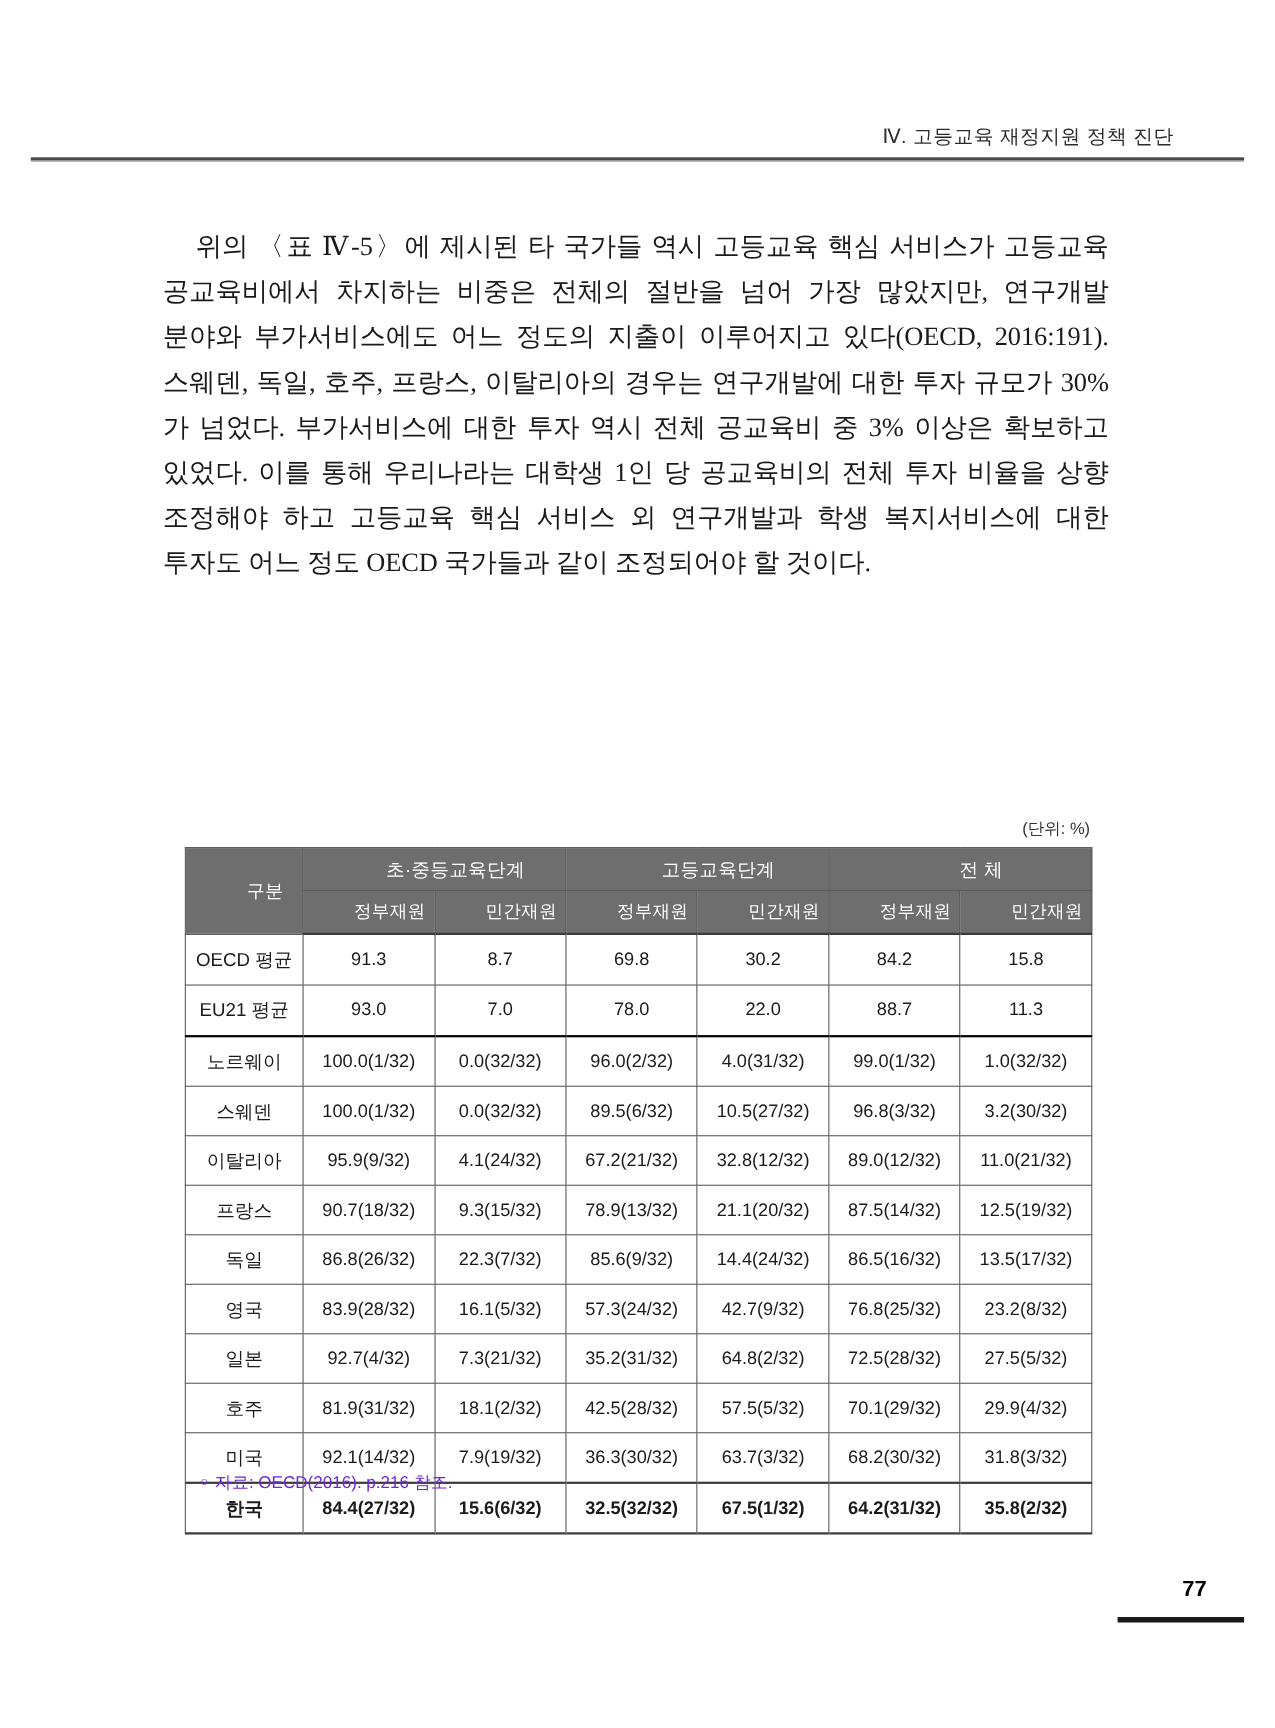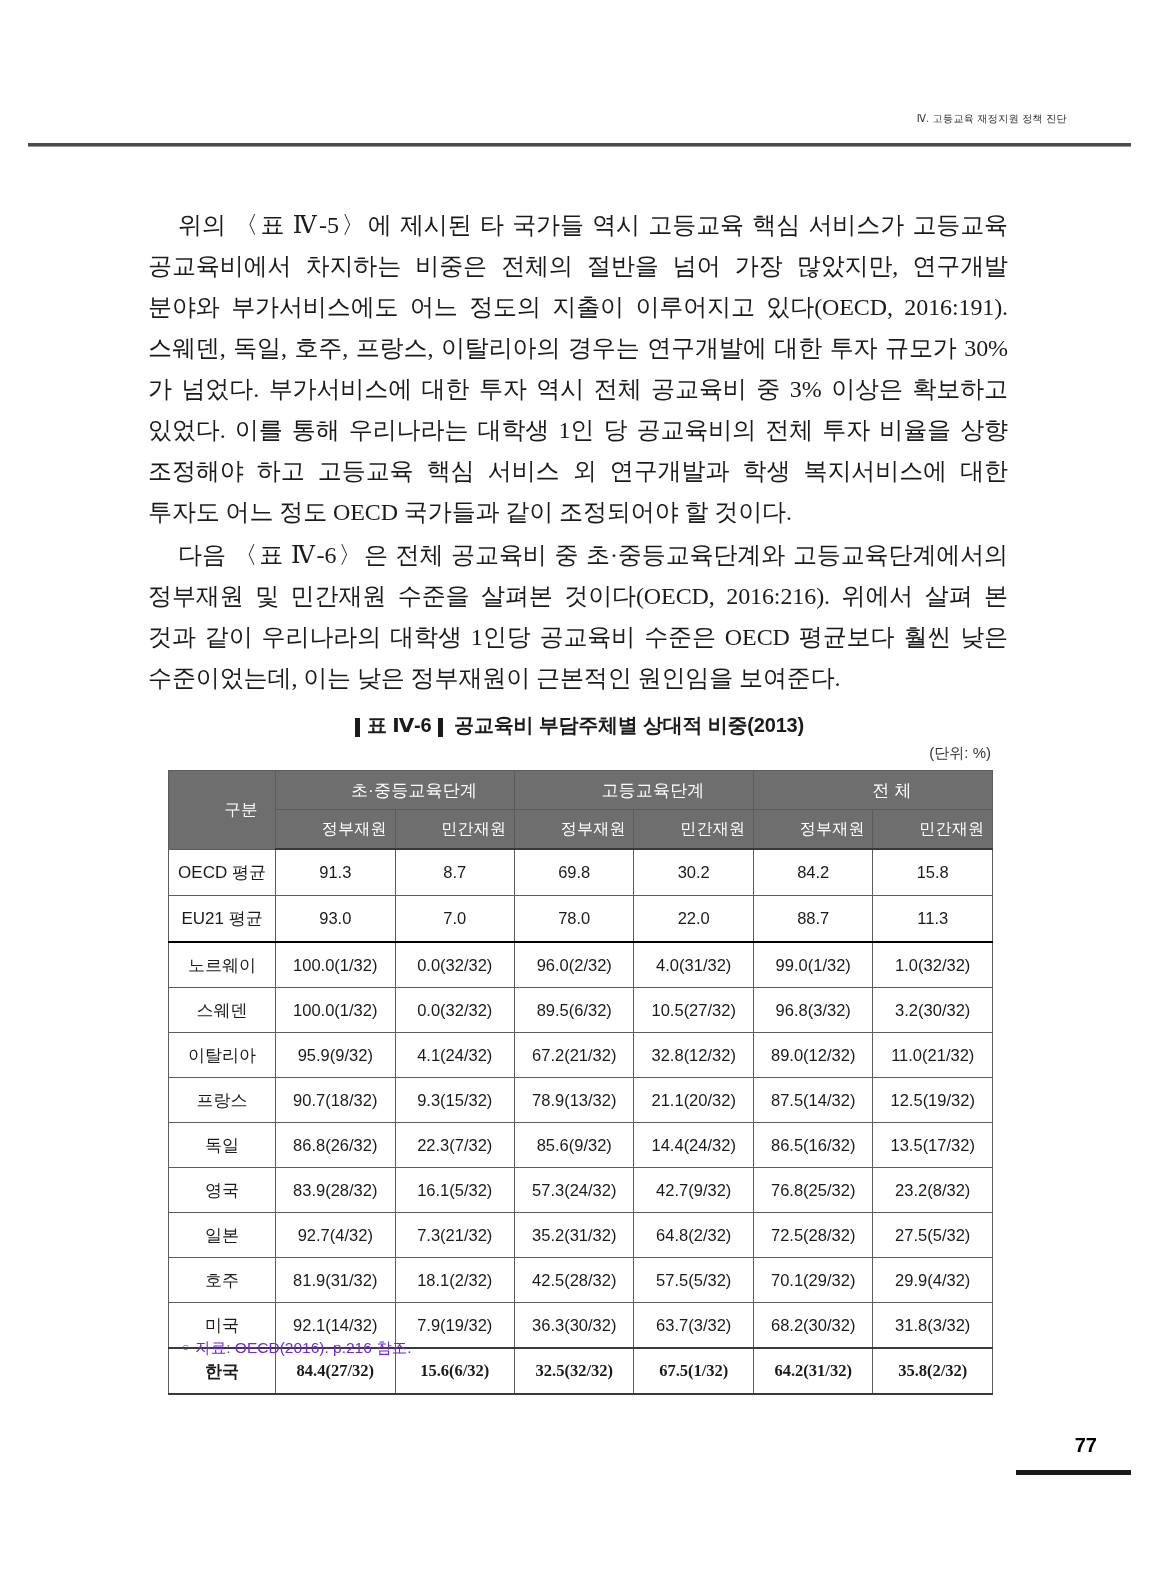--- a/index.html
+++ b/index.html
@@ -22,21 +22,21 @@
     width: 1159px;
     height: 1571px;
   }
 
   
   .runhead {
     position: absolute;
     top: 112px;
     right: 92px;
     font-family: "Liberation Sans", "DejaVu Sans", sans-serif;
-    font-size: 10px;
+    font-size: 18px;
     letter-spacing: 0.4px;
     color: #2a2a2a;
     white-space: nowrap;
   }
   .runhead-rule {
     position: absolute;
     top: 143px;
     left: 28px;
     width: 1103px;
     height: 3px;
@@ -134,21 +134,21 @@
   table.data thead th.sub { font-size: 16px; }
   table.data tbody td { background: #ffffff; }
   table.data tbody td.rowhead { font-size: 17px; }
   table.data tbody tr.avg td { height: 45px; }
   table.data tbody tr.sep-top td { border-top: 2px solid #000000; }
   table.data tbody tr.korea td {
     font-weight: bold;
     border-top: 2px solid #3a3a3a;
   }
   table.data thead tr:last-child th { border-bottom: 2px solid #3a3a3a; }
-  table.data tbody tr:last-child td { border-bottom: 2px solid #3a3a3a; font-family: Liberation Serif, serif; }
+  table.data tbody tr:last-child td { border-bottom: 2px solid #3a3a3a; }
   .col-label { width: 122px; }
   .col-val { width: 127px; }
 
   .source-note {
     position: absolute;
     left: 182px;
     top: 1338px;
     font-family: "Liberation Sans", "DejaVu Sans", sans-serif;
     font-size: 15.5px;
     color: #6d28d9;
@@ -182,26 +182,22 @@
 <body>
 
 <div class="page">
 
   <div class="runhead">Ⅳ. 고등교육 재정지원 정책 진단</div>
   <div class="runhead-rule"></div>
   <div class="runhead-rule-thin"></div>
 
   <div class="body-col">
     <p class="para">위의 〈표 Ⅳ-5〉에 제시된 타 국가들 역시 고등교육 핵심 서비스가 고등교육 공교육비에서 차지하는 비중은 전체의 절반을 넘어 가장 많았지만, 연구개발 분야와 부가서비스에도 어느 정도의 지출이 이루어지고 있다(OECD, 2016:191). 스웨덴, 독일, 호주, 프랑스, 이탈리아의 경우는 연구개발에 대한 투자 규모가 30%가 넘었다. 부가서비스에 대한 투자 역시 전체 공교육비 중 3% 이상은 확보하고 있었다. 이를 통해 우리나라는 대학생 1인 당 공교육비의 전체 투자 비율을 상향 조정해야 하고 고등교육 핵심 서비스 외 연구개발과 학생 복지서비스에 대한 투자도 어느 정도 OECD 국가들과 같이 조정되어야 할 것이다.</p>
-    <p class="para">다음 〈표 Ⅳ-6〉은 전체 공교육비 중 초·중등교육단계와 고등교육단계에서의 정부재원 및 민간재원 수준을 살펴본 것이다(OECD, 2016:216). 위에서 살펴 본 것과 같이 우리나라의 대학생 1인당 공교육비 수준은 OECD 평균보다 훨씬 낮은 수준이었는데, 이는 낮은 정부재원이 근본적인 원인임을 보여준다.</p>
   </div>
 
-  <div class="table-caption">
-    <span class="cap-bar"></span><span>표 Ⅳ-6</span><span class="cap-bar right"></span>&nbsp;&nbsp;<span>공교육비 부담주체별 상대적 비중(2013)</span>
-  </div>
 
   <div class="unit-note">(단위: %)</div>
 
   <div class="tbl-wrap">
     <table class="data">
       <thead>
         <tr>
           <th class="col-label" rowspan="2">구분</th>
           <th class="grp" colspan="2">초·중등교육단계</th>
           <th class="grp" colspan="2">고등교육단계</th>

